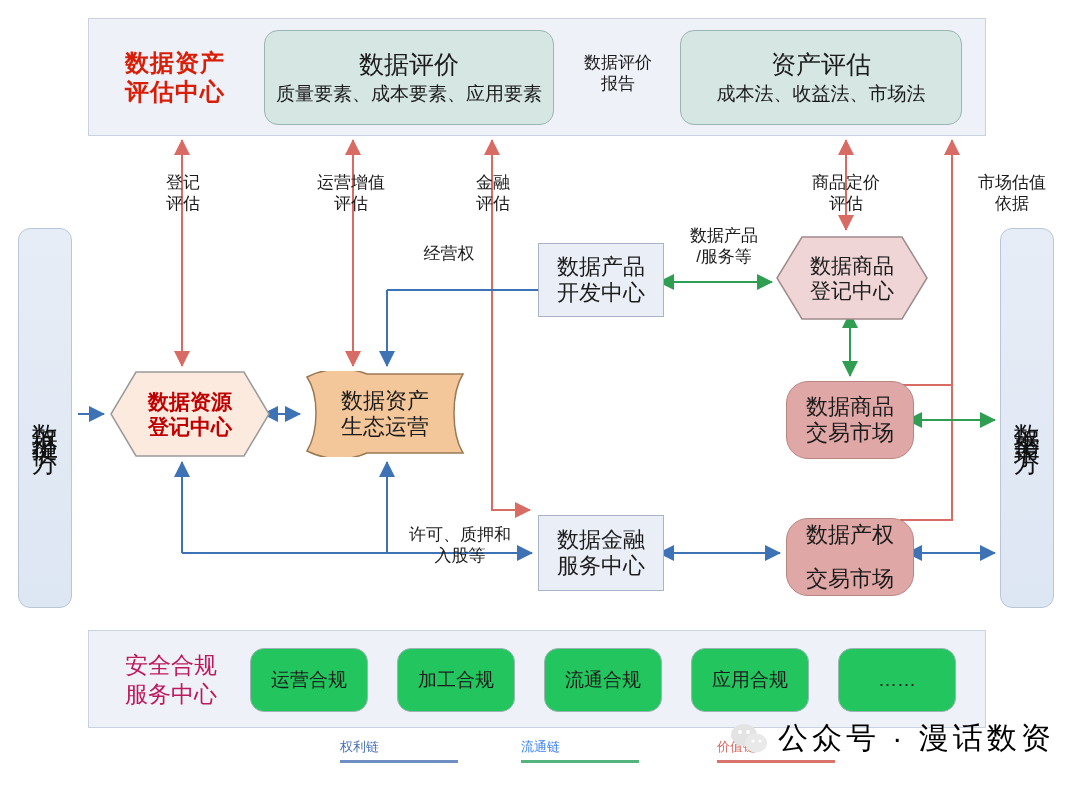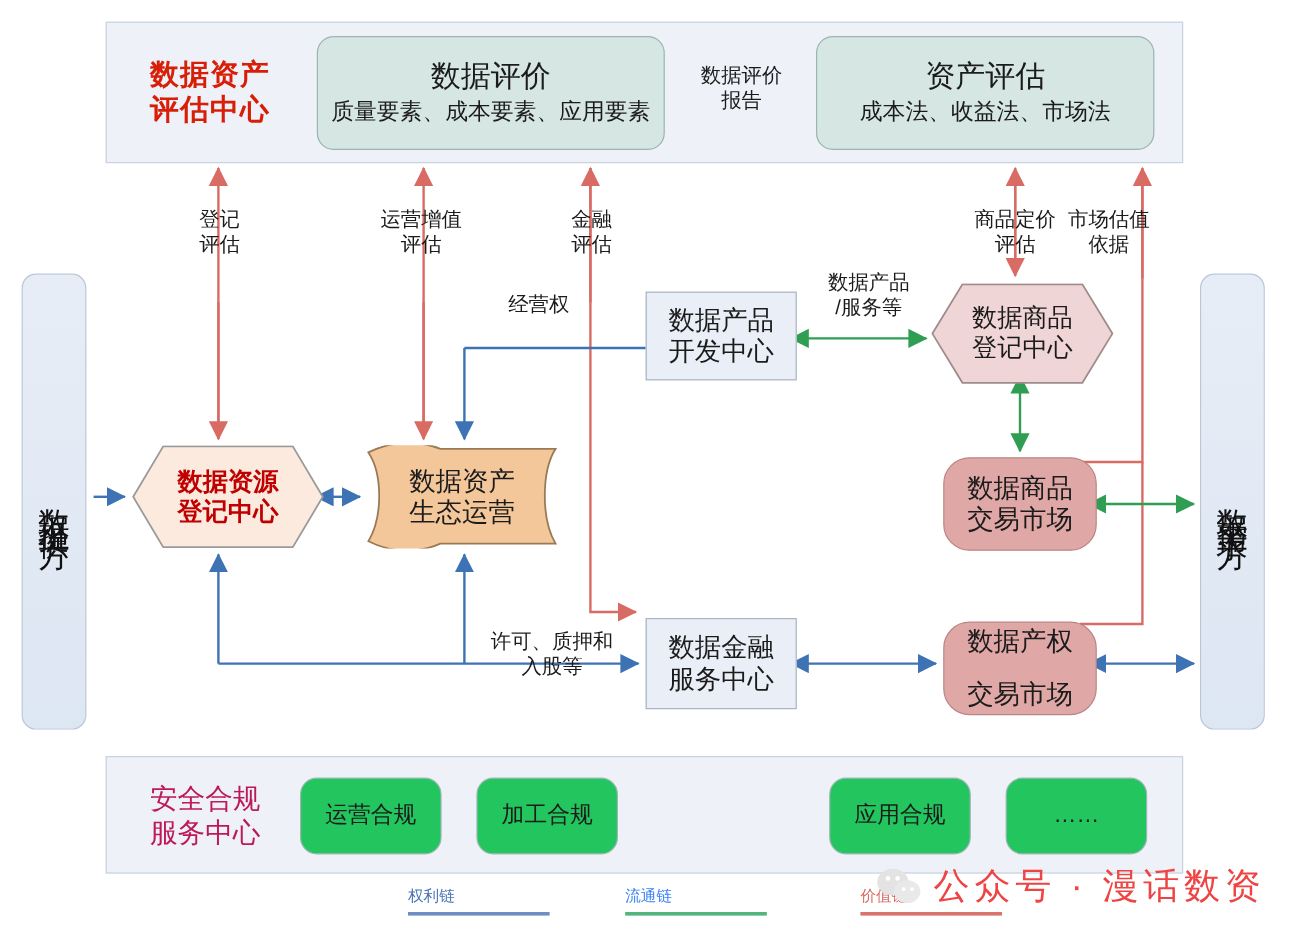--- a/index.html
+++ b/index.html
@@ -69,21 +69,21 @@
 
   
   .legend-item{position:absolute;top:738px;text-align:left;font-size:13px;}
   .legend-item .bar{height:3px;margin-top:4px;width:118px;}
   #lg0{left:340px;width:118px;color:#4a72b5;}
   #lg1{left:521px;width:118px;color:#3b82f6;}
   #lg2{left:717px;width:118px;color:#d86b63;}
 
   
   #watermark{position:absolute;left:730px;top:718px;display:flex;align-items:center;
-             gap:10px;color:#ef4444;font-size:30px;letter-spacing:4px;}
+             gap:10px;color:#000000;font-size:30px;letter-spacing:4px;}
   #watermark .wm-text{white-space:nowrap;}
 </style>
 </head>
 <body>
 
 <div id="stage">
 
   <svg id="wires" viewBox="0 0 1080 787">
     <defs>
       <marker id="aR" markerWidth="9" markerHeight="9" refX="7.5" refY="4" orient="auto">
@@ -177,21 +177,21 @@
     <div>评估</div>
   </div>
   <div class="mid-label" style="left:448px;top:172px;width:90px;">
     <div>金融</div>
     <div>评估</div>
   </div>
   <div class="mid-label" style="left:790px;top:172px;width:112px;">
     <div>商品定价</div>
     <div>评估</div>
   </div>
-  <div class="mid-label" style="left:868px;top:172px;width:112px;">
+  <div class="mid-label" style="left:956px;top:172px;width:112px;">
     <div>市场估值</div>
     <div>依据</div>
   </div>
   <div class="mid-label" style="left:404px;top:243px;width:90px;">
     <div>经营权</div>
   </div>
   <div class="mid-label" style="left:672px;top:225px;width:104px;">
     <div>数据产品</div>
     <div>/服务等</div>
   </div>
@@ -253,20 +253,21 @@
     <span>交易市场</span>
   </div>
 
   <div class="node band-bot"></div>
   <div class="node bot-title">
     <span>安全合规</span>
     <span>服务中心</span>
   </div>
   <div class="node chip" id="chip0">运营合规</div>
   <div class="node chip" id="chip1">加工合规</div>
+  <div class="node chip" id="chip2">流通合规</div>
   <div class="node chip" id="chip3">应用合规</div>
   <div class="node chip" id="chip4">……</div>
 
   <div class="legend-item" id="lg0">
     <div>权利链</div>
     <div class="bar" style="background:#6f8fc4;"></div>
   </div>
   <div class="legend-item" id="lg1">
     <div>流通链</div>
     <div class="bar" style="background:#54b57c;"></div>

